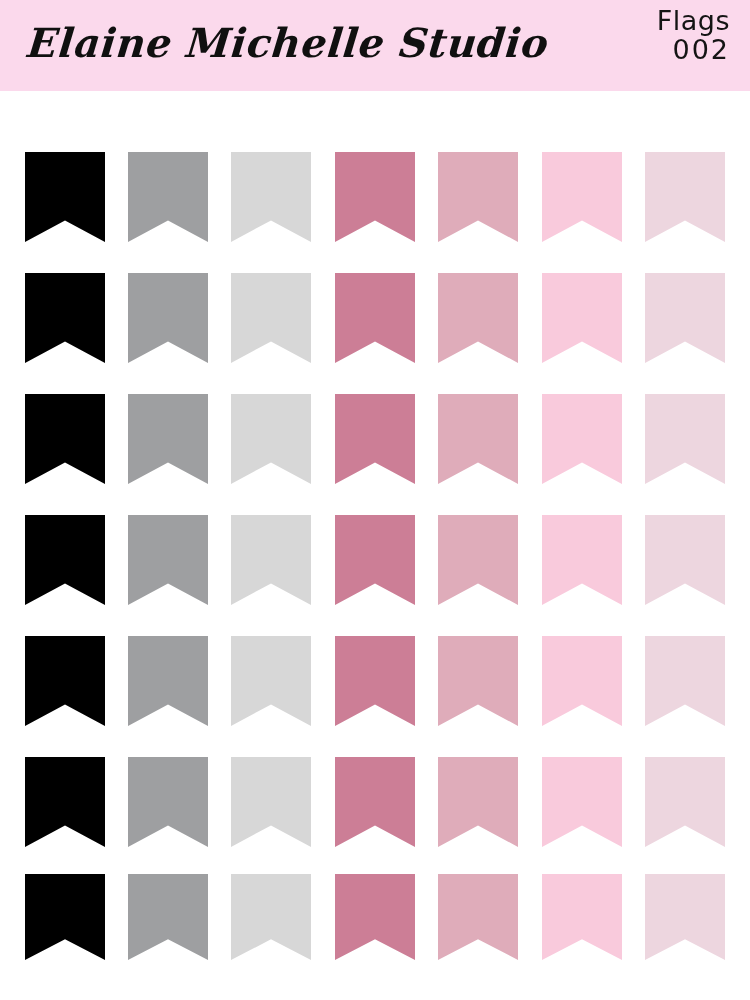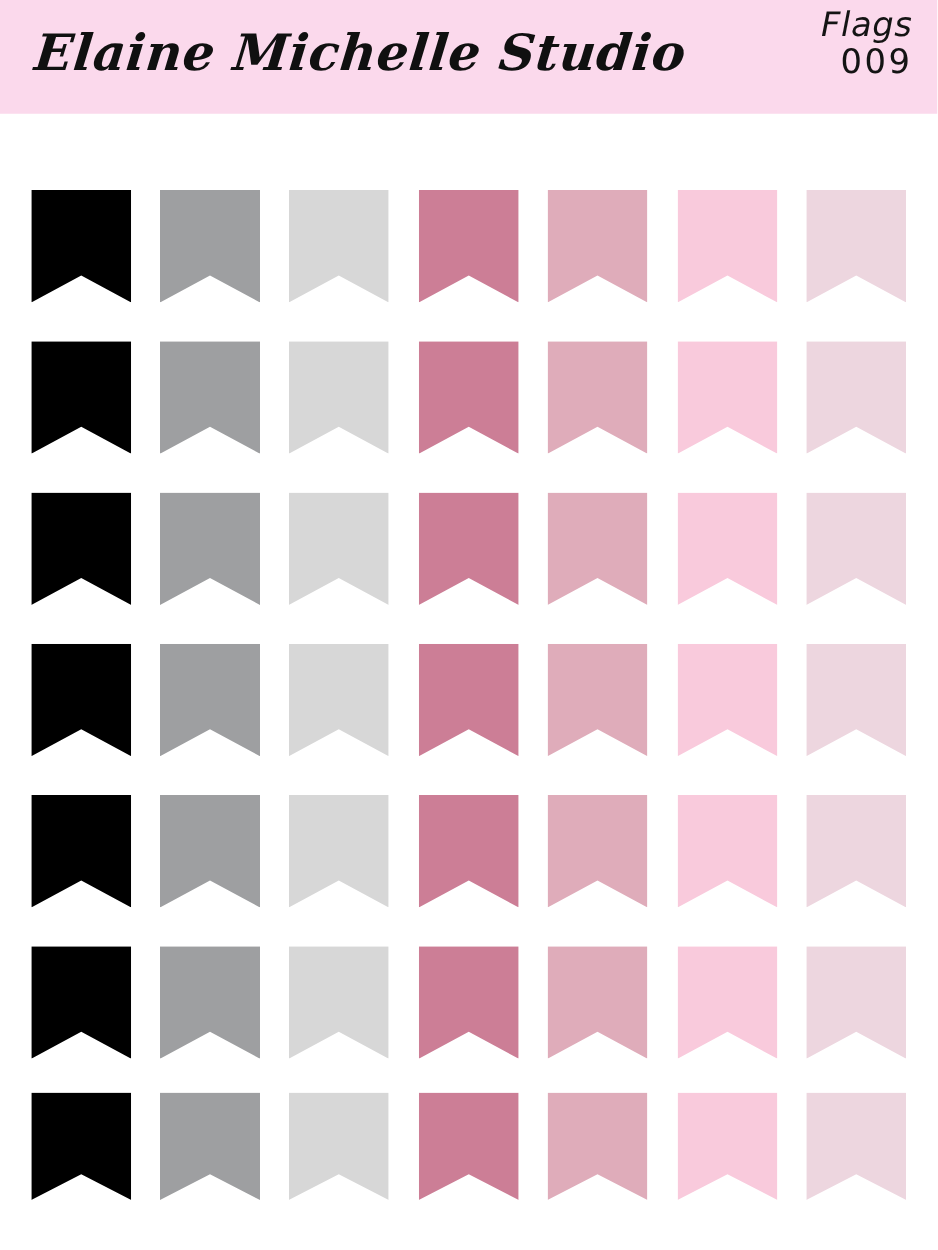--- a/index.html
+++ b/index.html
@@ -48,21 +48,20 @@
     width: 200px;
     text-align: right;
     font-family: "DejaVu Sans", sans-serif;
     color: #141414;
     line-height: 1.08;
   }
   .sheet-meta .sheet-title {
     font-size: 27px;
     letter-spacing: 0.5px;
     display: block;
-    font-style: italic;
   }
   .sheet-meta .sheet-number {
     font-size: 27px;
     letter-spacing: 2px;
     display: block;
   }
 
   
   .grid {
     position: absolute;
@@ -85,21 +84,21 @@
     clip-path: polygon(0% 0%, 100% 0%, 100% 100%, 50% 76%, 0% 100%);
   }
 </style>
 </head>
 <body>
 
 <div class="header">
   <div class="brand">Elaine Michelle Studio</div>
   <div class="sheet-meta">
     <span class="sheet-title">Flags</span>
-    <span class="sheet-number">009</span>
+    <span class="sheet-number">002</span>
   </div>
 </div>
 
 <div class="grid" id="sticker-grid">
     <div class="flag-row" style="top: 61px; height: 90px;">
       <div class="flag" style="left: 25px; top: 0px; width: 80px; height: 90px; background: rgb(0, 0, 0);"></div>
       <div class="flag" style="left: 128px; top: 0px; width: 80px; height: 90px; background: rgb(158, 159, 161);"></div>
       <div class="flag" style="left: 231px; top: 0px; width: 80px; height: 90px; background: rgb(215, 215, 215);"></div>
       <div class="flag" style="left: 335px; top: 0px; width: 80px; height: 90px; background: rgb(204, 126, 150);"></div>
       <div class="flag" style="left: 438px; top: 0px; width: 80px; height: 90px; background: rgb(223, 172, 186);"></div>

